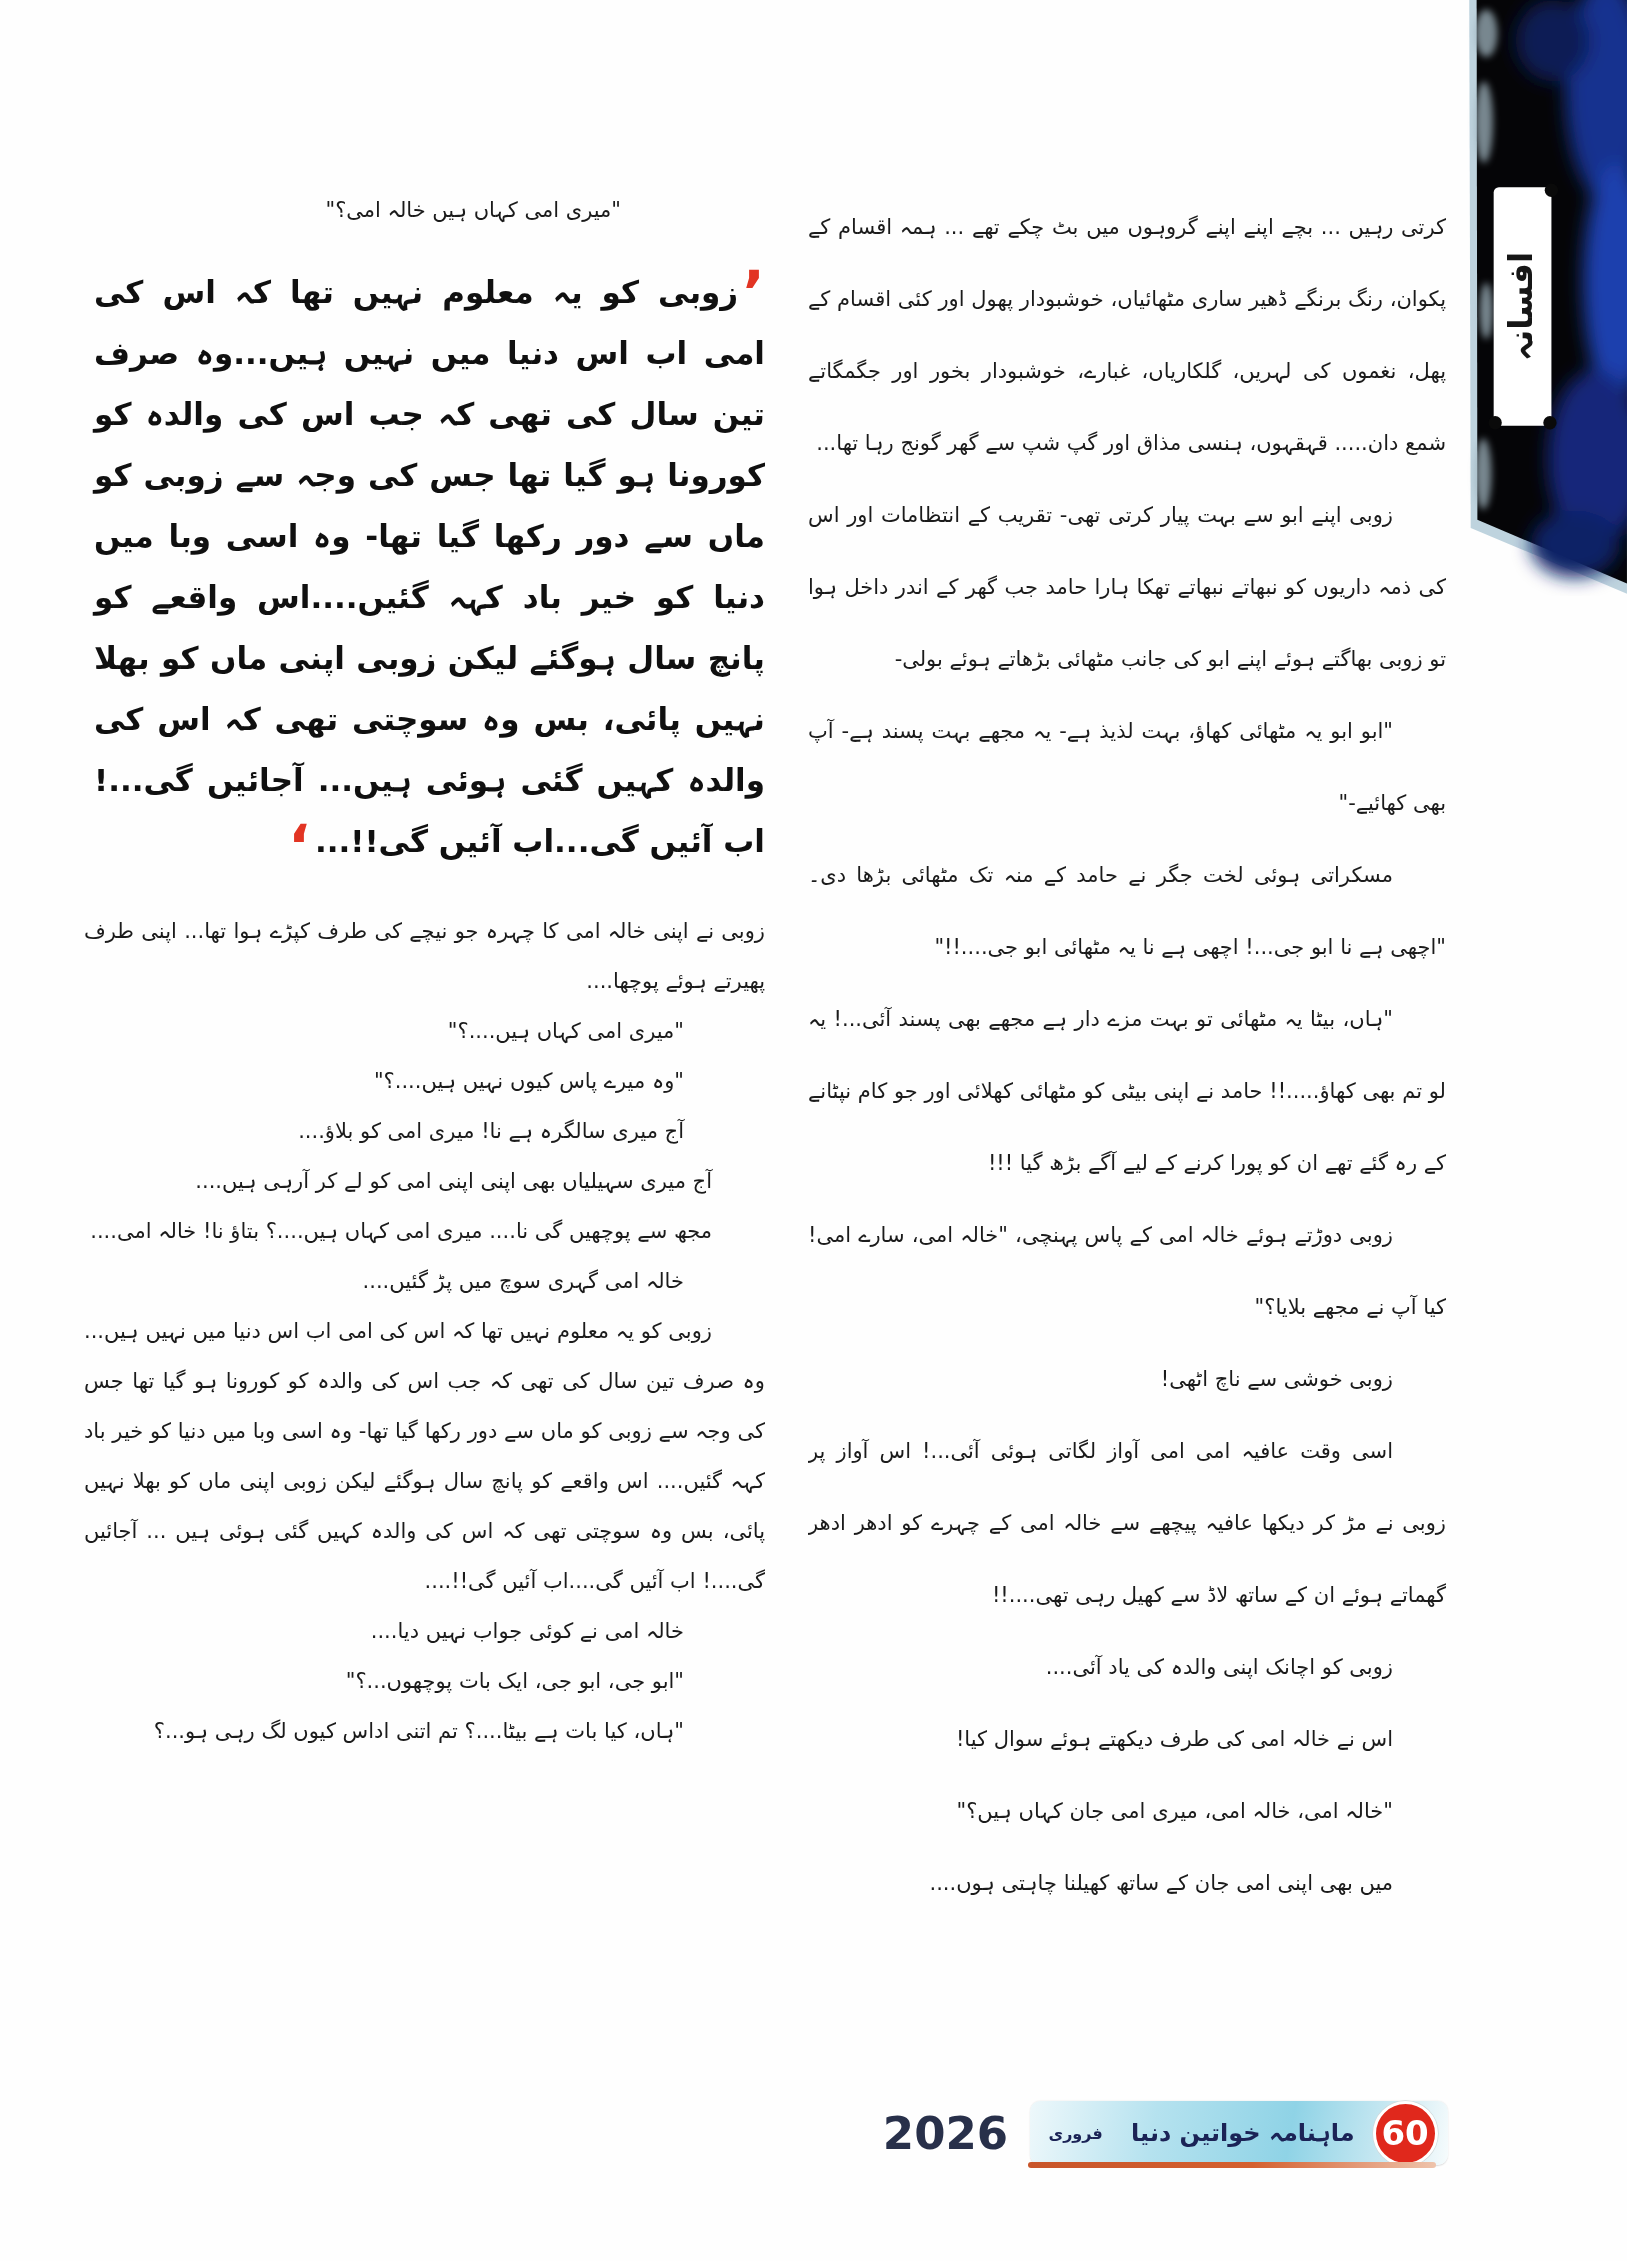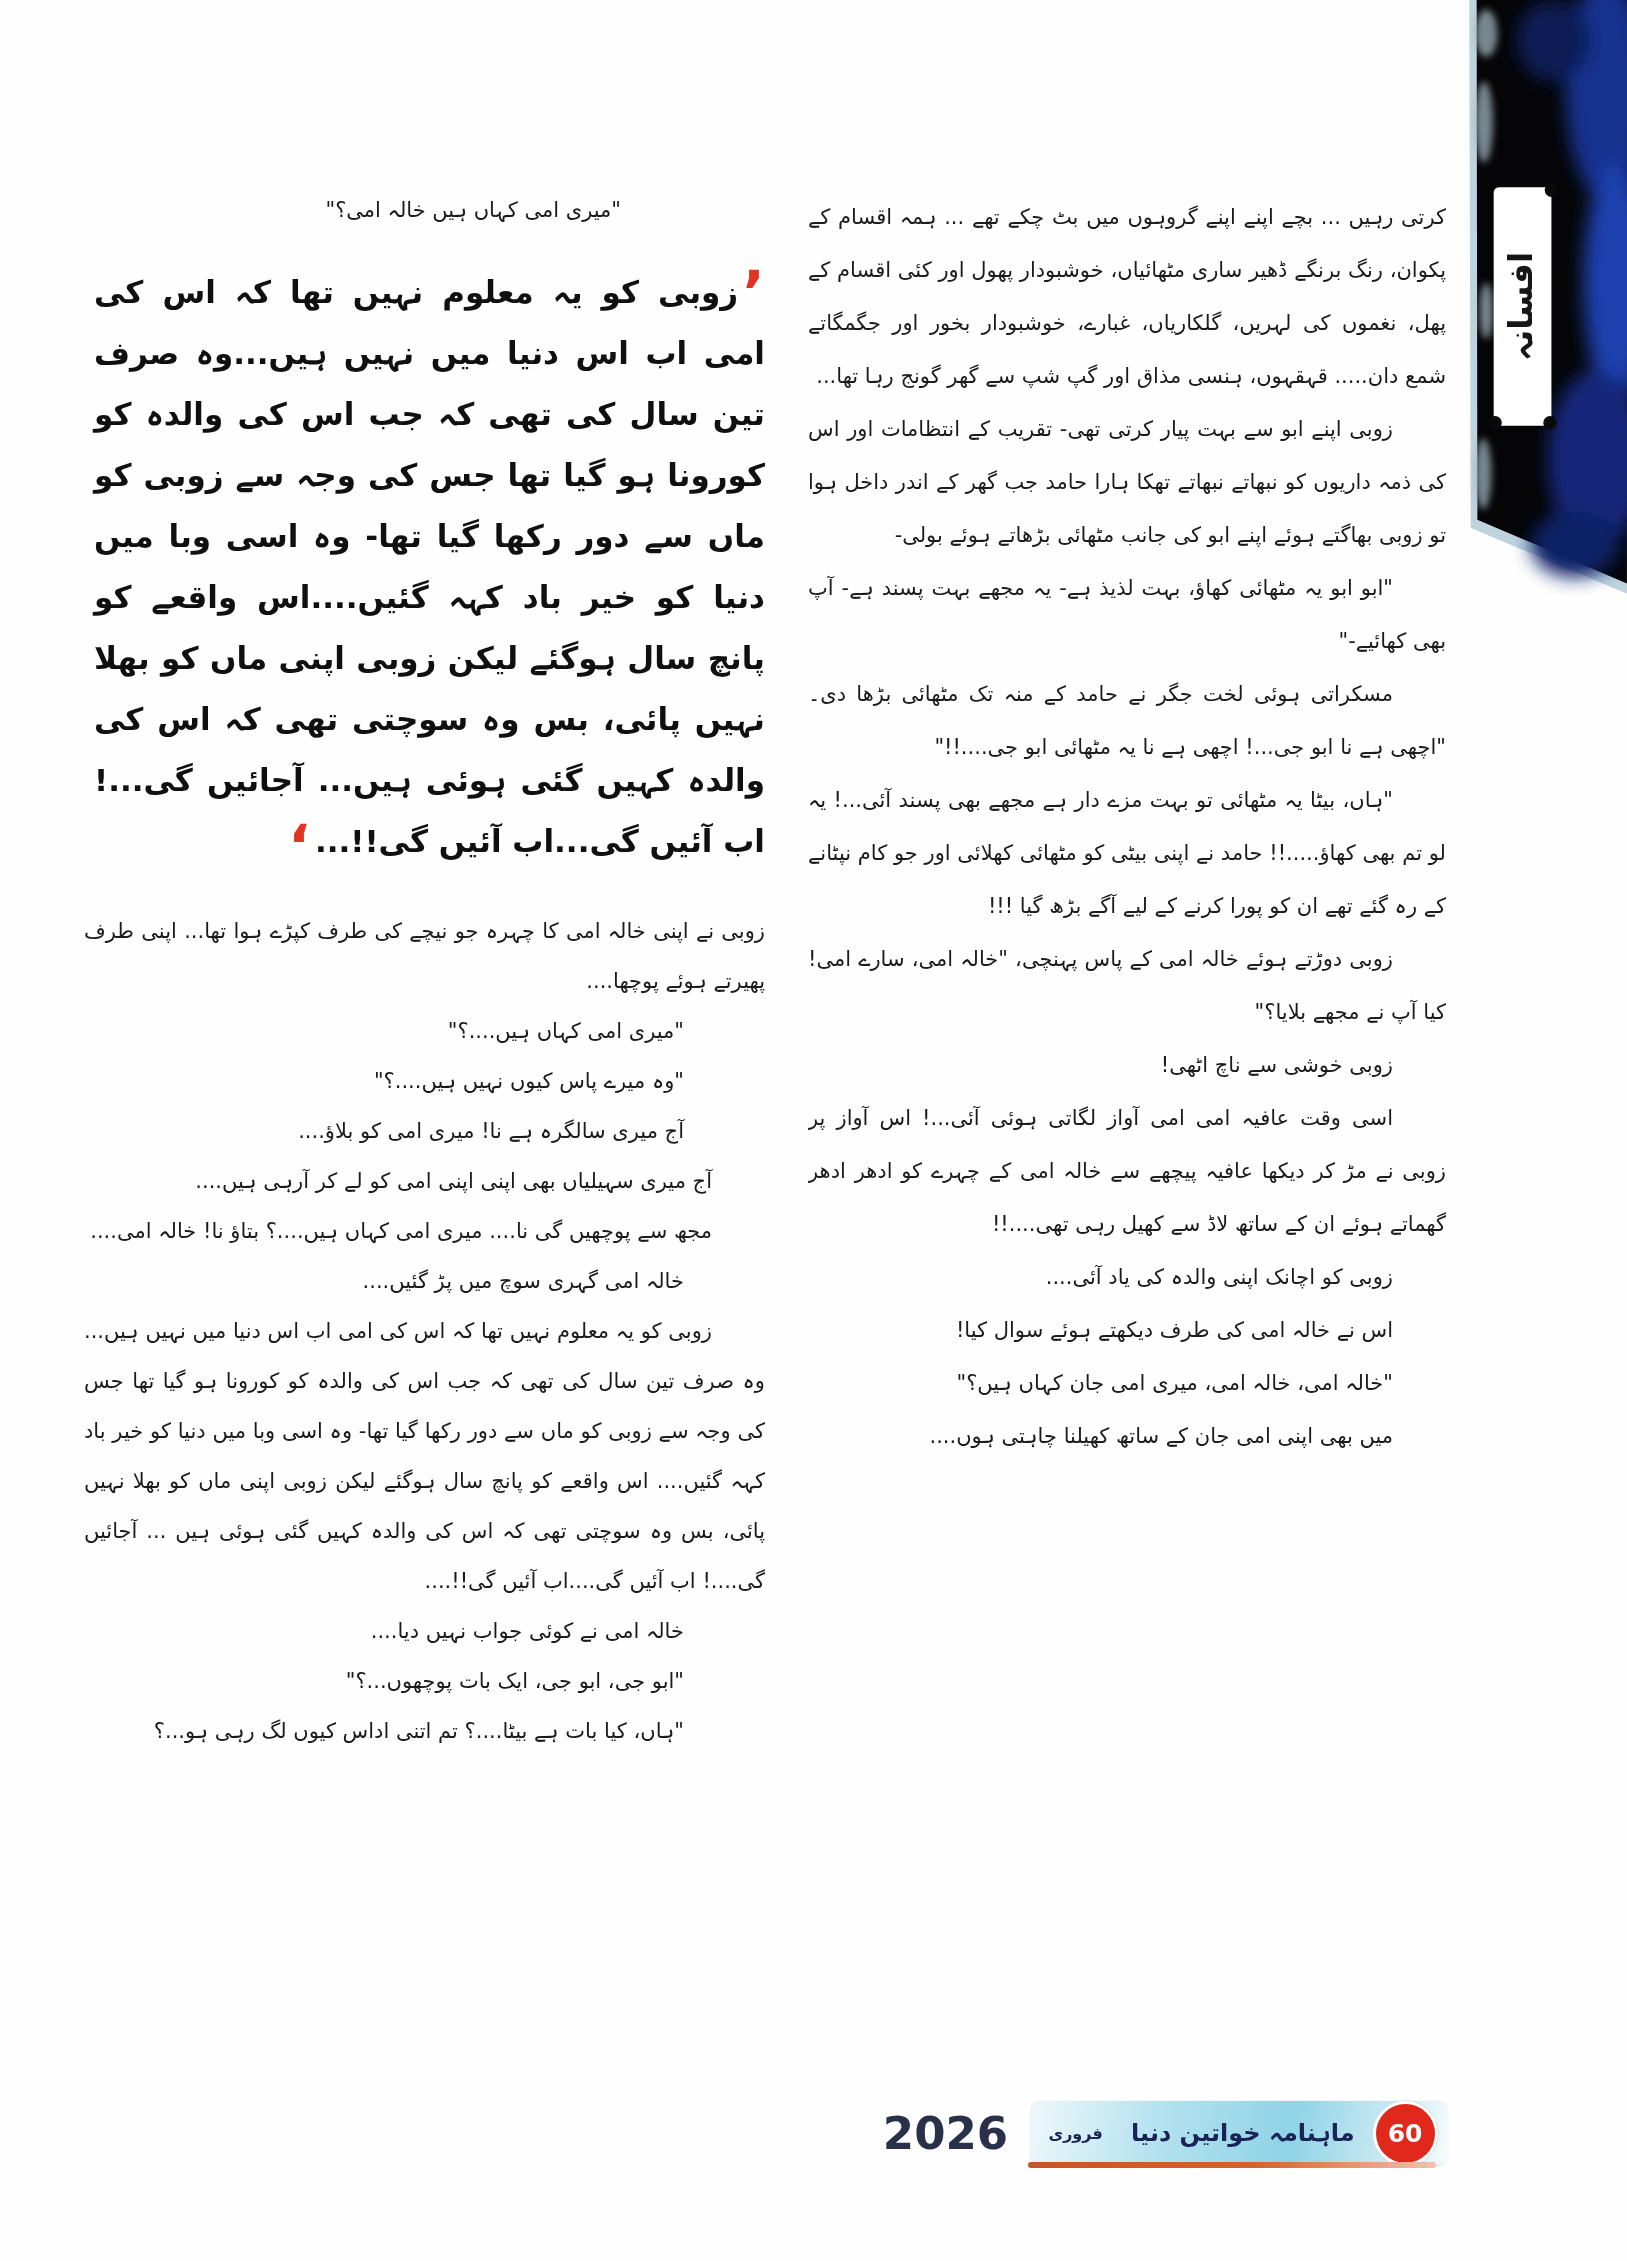--- a/index.html
+++ b/index.html
@@ -8,21 +8,21 @@
     width:1628px;height:2261px;
     background:#fefefe;
     overflow:hidden;
     font-family:"DejaVu Sans", sans-serif;
     direction:rtl;
   }
   
   .col{position:absolute;direction:rtl;color:#1b1b1b;overflow:hidden;}
   .col-left{left:85px;top:185px;width:681px;height:1894px;}
   .col-right{left:809px;top:191px;width:638px;height:1894px;}
-  .col p{margin:0;text-align:justify;font-size:21px;line-height:53px;}
+  .col p{margin:0;text-align:justify;font-size:21px;line-height:72px;}
   .col-left p{line-height:50px;}
   .col p.ind{text-indent:53px;}
   .col-left p.dlg{text-align:right;margin-right:81px;text-indent:0;}
   .opener{
     margin:0 144px 27px 0 !important;
     text-align:right !important;
     font-size:21.5px;line-height:34px;
   }
   
   .pullquote{
@@ -45,21 +45,21 @@
     background:linear-gradient(100deg,#eef8fb 0%,#b5e2ef 30%,#8fd3e6 62%,#d8eef5 90%,#f7fcfd 100%);
     display:flex;align-items:center;direction:rtl;
     box-sizing:border-box;padding-right:10.4px;gap:18px;
     box-shadow:0 0.7px 1.5px rgba(0,0,0,0.15);
   }
   .page-badge{
     flex:none;width:59px;height:59px;border-radius:50%;
     background:#e0281c;border:3.7px solid #ffffff;
     box-shadow:0 0 0 0.7px #cfd8da;
     display:flex;align-items:center;justify-content:center;
-    color:#ffffff;font-weight:bold;font-size:25px;
+    color:#ffffff;font-weight:bold;font-size:34px;
   }
   .f-title{font-size:24px;font-weight:bold;color:#1b2356;white-space:nowrap;}
   .f-month{font-size:16px;font-weight:bold;color:#1b2356;margin-right:10.4px;margin-left:15px;}
   .f-year{font-size:45px;font-weight:bold;color:#28304a;direction:ltr;margin-right:7.4px;}
   .footer-underline{
     position:absolute;left:1029px;top:2162px;width:408px;height:6px;
     border-radius:4.4px;
     background:linear-gradient(90deg,#c8552a 0%,#d4602f 55%,#eec3ab 100%);
   }
 </style>

